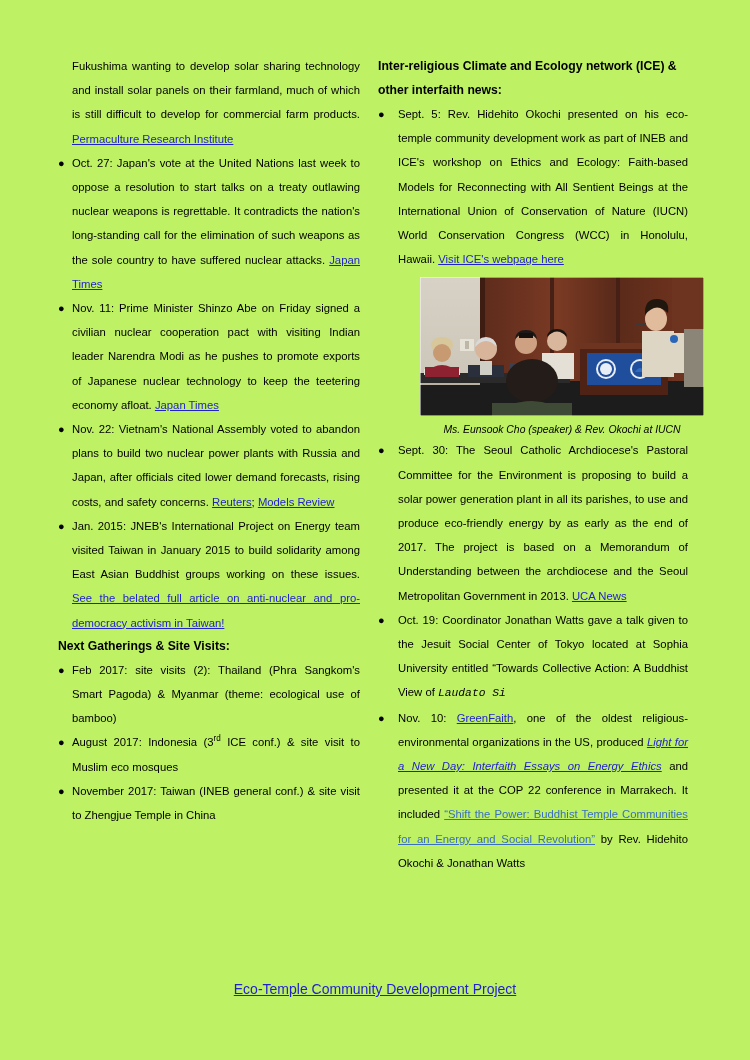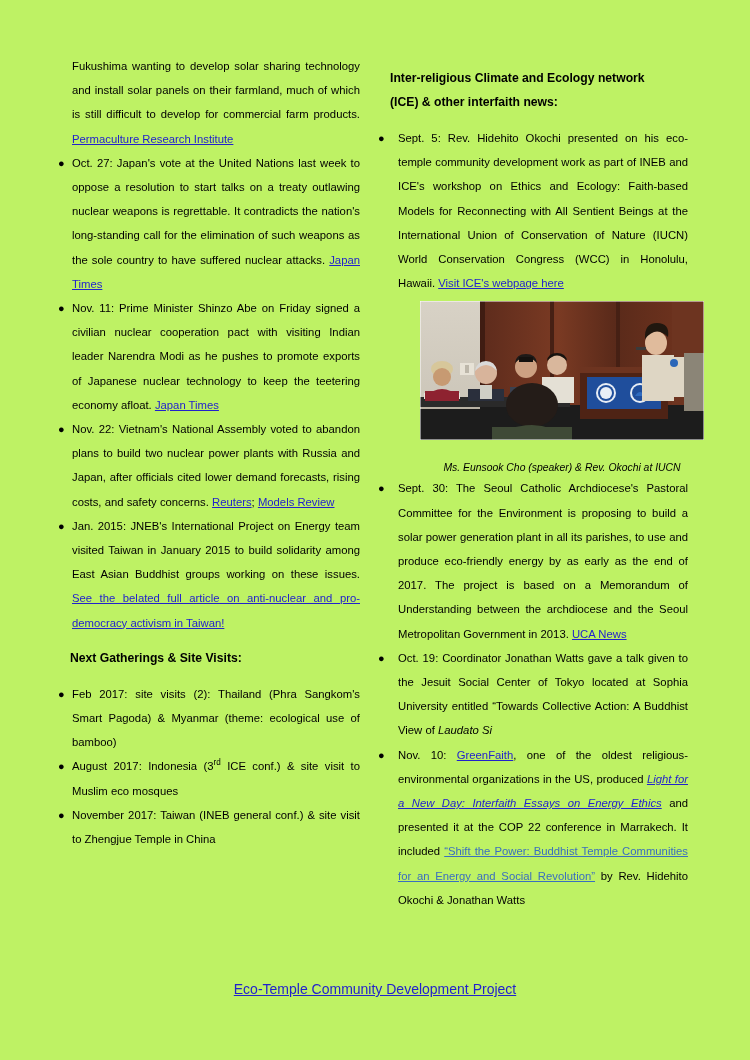--- a/index.html
+++ b/index.html
@@ -67,53 +67,53 @@
   li.r > .bullet { width: 20px; }
 
   a, .link {
     color: #2222cc;
     text-decoration: underline;
   }
   .link-light {
     color: #3a6fbf;
     text-decoration: underline;
   }
-  .ital { font-style: italic; }
+  .ital { font-style: italic; font-family: Liberation Mono, monospace; }
   .ital-link {
     color: #2222cc;
     text-decoration: underline;
     font-style: italic;
   }
   sup { font-size: 0.72em; vertical-align: super; line-height: 0; }
 
   h2.section {
     font-size: 12.2px;
     font-weight: bold;
     line-height: 23px;
-    margin: 12px;
+    margin: 0;
     text-align: left;
   }
   .gap-before { margin-top: 22px; }
 
   .figure {
     margin: 6px 0 0 22px;
     width: 284px;
   }
   .figure .photo {
     width: 284px;
     height: 139px;
     display: block;
     border: 0;
   }
   .caption {
     font-size: 10.4px;
     font-style: italic;
     text-align: center;
     line-height: 17px;
-    margin-top: 19px;
+    margin-top: 5px;
     width: 284px;
   }
 
   .footer {
     position: absolute;
     left: 0;
     top: 982px;
     width: 750px;
     text-align: center;
   }

